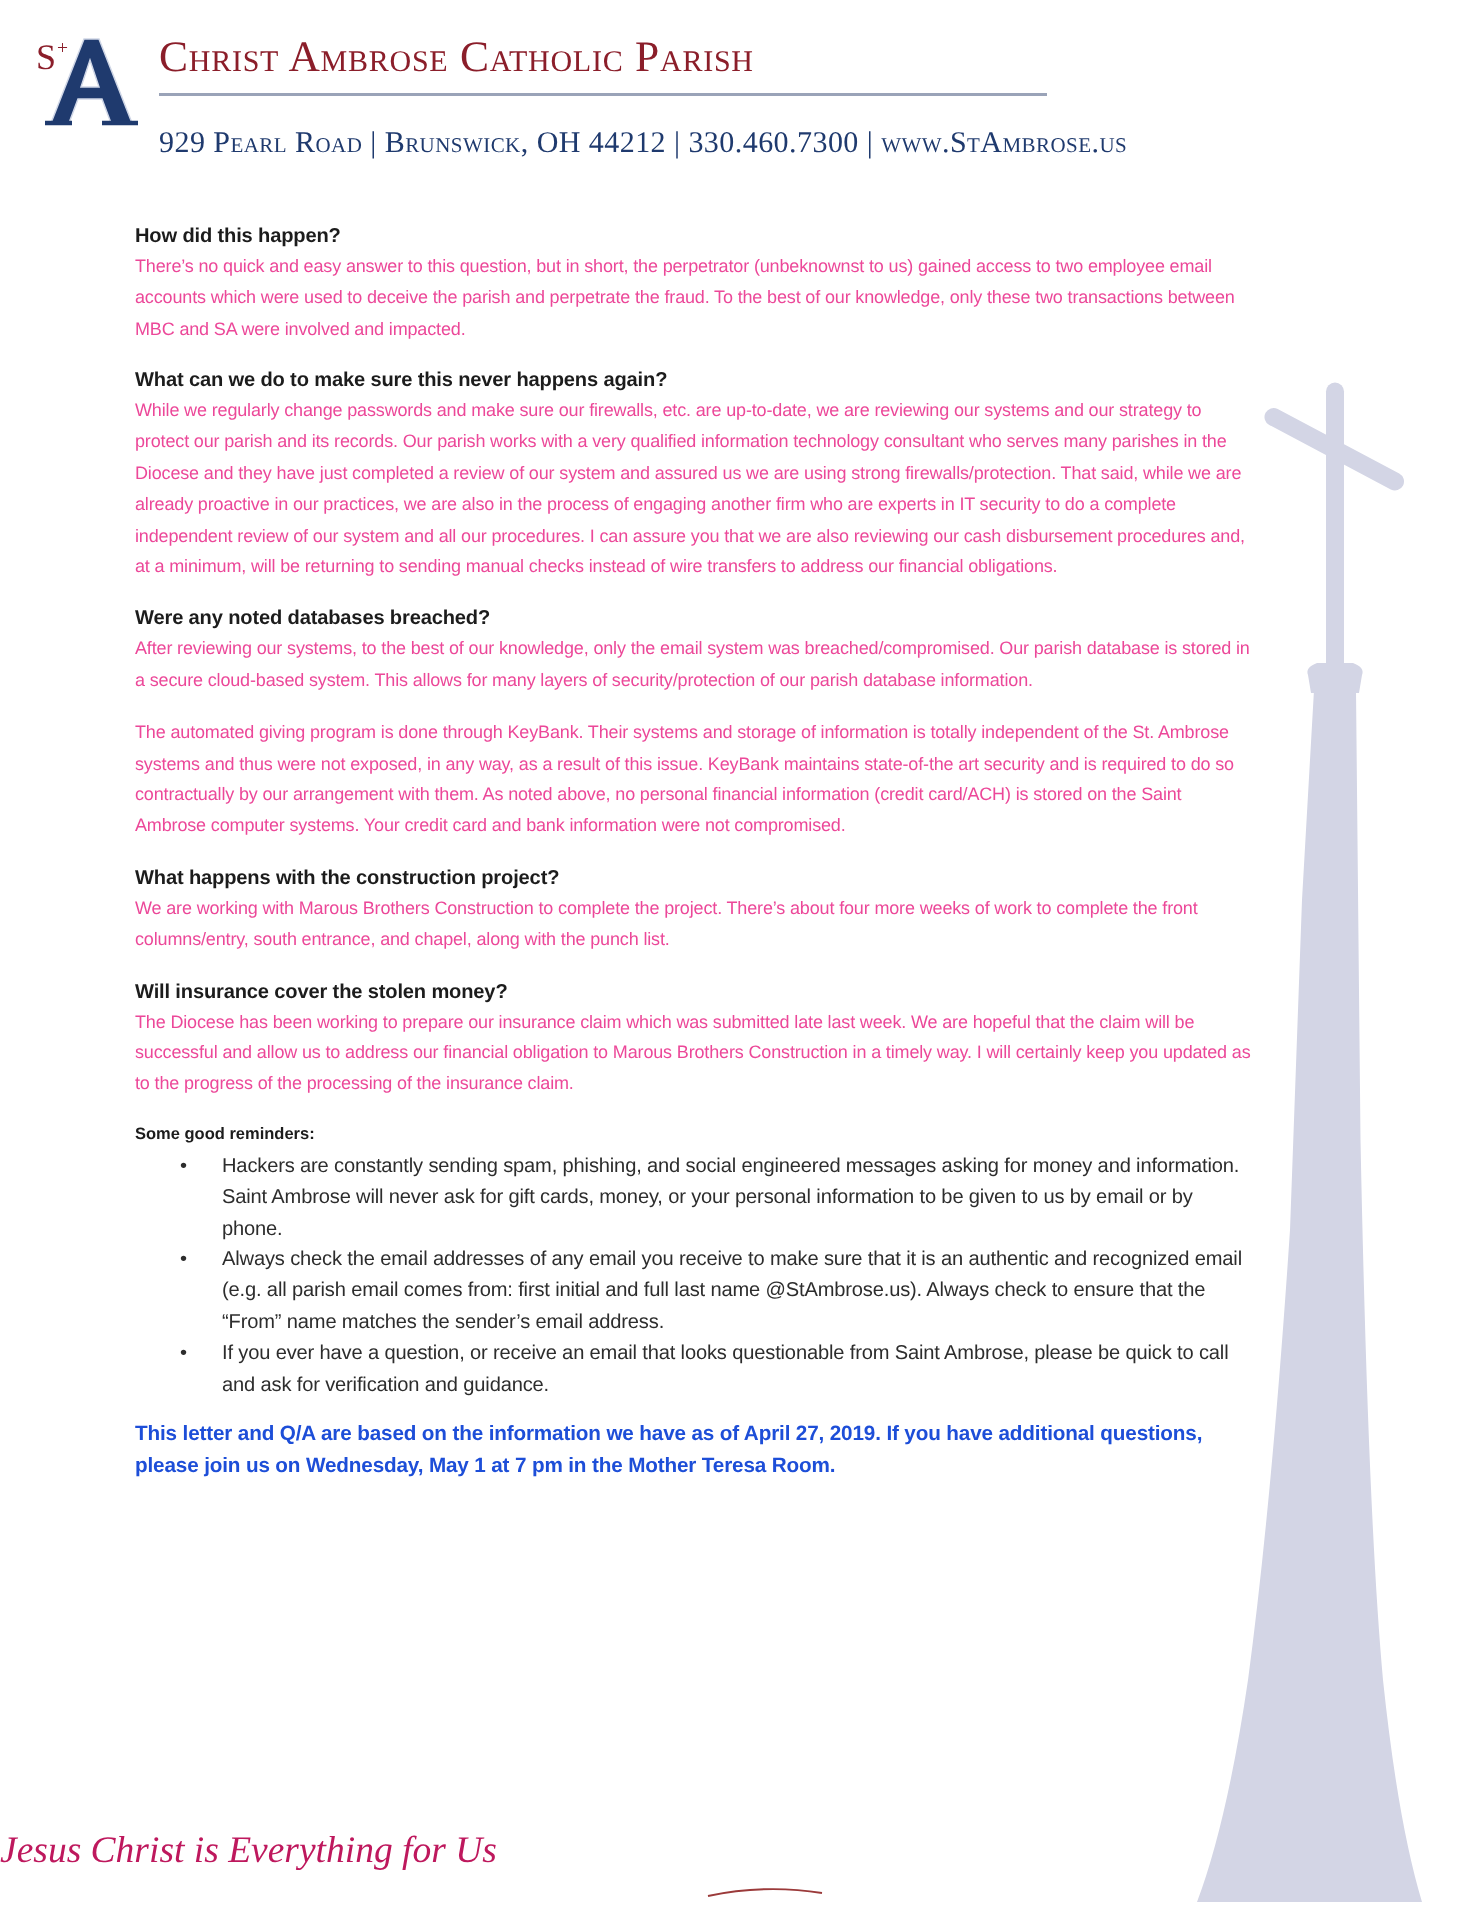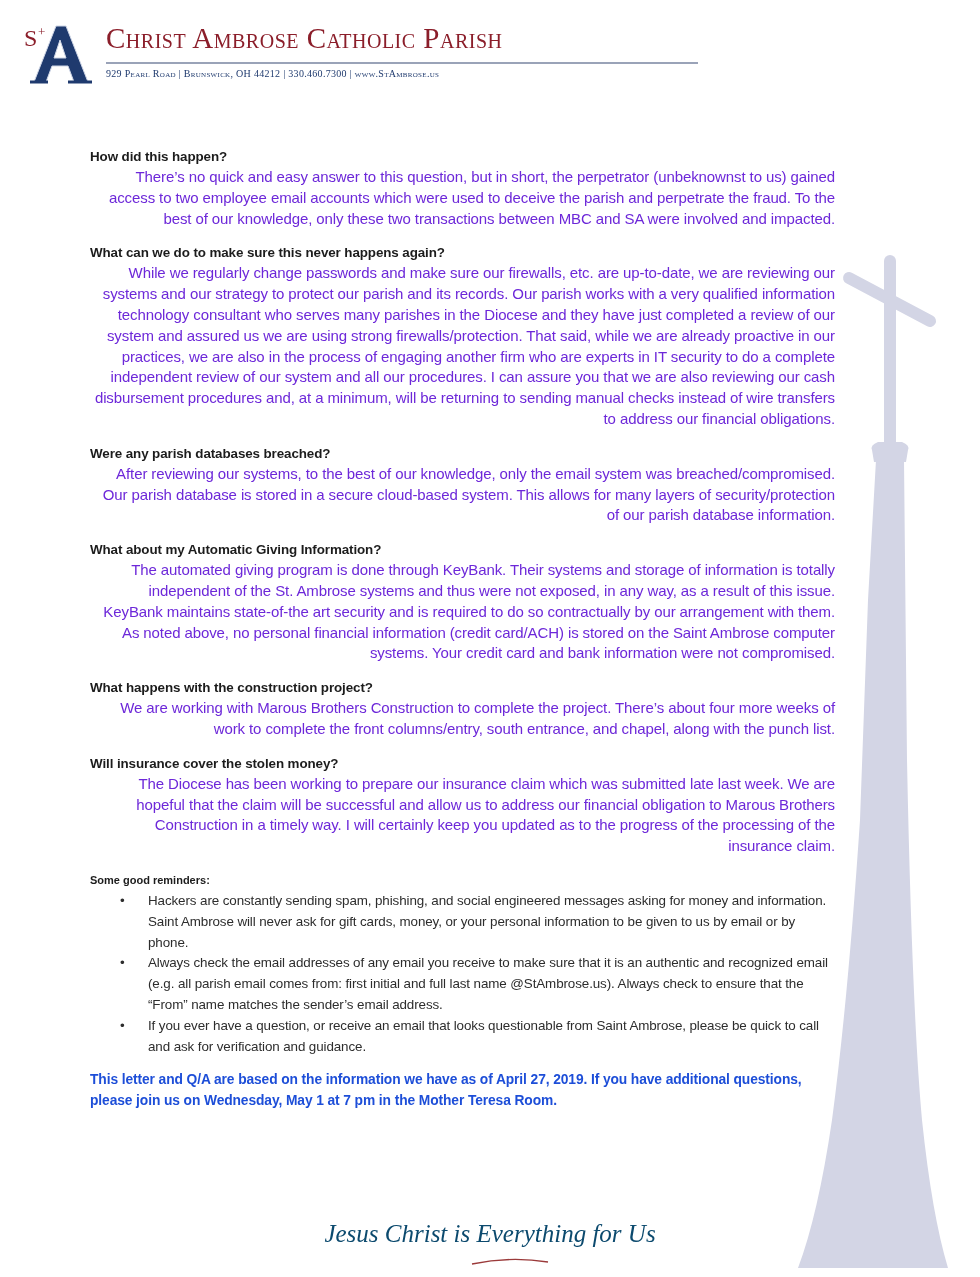--- a/index.html
+++ b/index.html
@@ -4,33 +4,33 @@
 <style>
   html, body { margin:0; padding:0; }
   body { width:980px; height:1277px; background:#ffffff; position:relative; overflow:hidden;
          font-family:"Liberation Sans", sans-serif; color:#2a2a2a; }
   .spire { position:absolute; left:0; top:0; width:980px; height:1277px; z-index:0; pointer-events:none; }
   .letterhead { position:absolute; left:22px; top:22px; width:680px; height:70px; z-index:2; }
   .logo { position:absolute; left:0; top:0; width:72px; height:64px; }
   .org-name { position:absolute; left:84px; top:0px; font-family:"Liberation Serif", serif;
               font-size:29px; color:#8b1e2a; font-variant:small-caps; letter-spacing:0.5px; white-space:nowrap; }
   .rule { position:absolute; left:84px; top:40px; width:592px; height:2px; background:#9aa3b8; }
-  .address { position:absolute; left:84px; top:46px; font-family:"Liberation Serif", serif;
-             font-size:10px; color:#1f3a6e; font-variant:small-caps; white-space:nowrap; letter-spacing:0.3px; }
+  .address { position:absolute; left:84px; top:62px; font-family:"Liberation Serif", serif;
+             font-size:20px; color:#1f3a6e; font-variant:small-caps; white-space:nowrap; letter-spacing:0.3px; }
   .content { position:absolute; left:90px; top:147px; width:745px; z-index:2; }
   .section { margin-bottom:14px; }
   .q { font-weight:bold; font-size:13.4px; line-height:20px; color:#1c1c1c; letter-spacing:-0.1px; }
-  .a { font-size:15px; line-height:20.8px; color:#6d28d9; letter-spacing:-0.1px;text-align:right; }
+  .a { font-size:12px; line-height:20.8px; color:#ec4899; letter-spacing:-0.1px; }
   .reminders-title { font-weight:bold; font-size:11px; line-height:22px; color:#1c1c1c; margin-top:-2px; }
   ul.reminders { list-style:none; margin:0; padding:0 0 0 30px; }
   ul.reminders li { position:relative; padding-left:28px; font-size:13.4px; line-height:20.8px; color:#2d2d2d; letter-spacing:-0.1px; }
   ul.reminders li .bullet { position:absolute; left:0; top:0; }
   .notice { margin-top:12px; font-weight:bold; font-size:13.8px; line-height:21px; color:#1d4ed8; letter-spacing:-0.1px; }
-  .tagline { position:absolute; left:0; width:980px; top:1220px; text-align:center; z-index:2;
-             font-family:"Liberation Serif", serif; font-style:italic; font-size:25px; color:#0c4a6e; }
+  .tagline { position:absolute; left:0; width:980px; top:1220px; z-index:2;
+             font-family:"Liberation Serif", serif; font-style:italic; font-size:25px; color:#be185d; }
   .tagline-underline { position:absolute; left:470px; top:1256px; z-index:2; }
 </style>
 </head>
 <body>
 
 <svg class="spire" viewBox="0 0 980 1277" xmlns="http://www.w3.org/2000/svg">
   <g fill="#d3d5e5" stroke="none">
 
     <line x1="849" y1="278" x2="930" y2="321" stroke="#d3d5e5" stroke-width="12" stroke-linecap="round"></line>
 
@@ -58,25 +58,24 @@
 <div class="content">
   <div class="section">
     <div class="q">How did this happen?</div>
     <div class="a">There’s no quick and easy answer to this question, but in short, the perpetrator (unbeknownst to us) gained access to two employee email accounts which were used to deceive the parish and perpetrate the fraud.   To the best of our knowledge, only these two transactions between MBC and SA were involved and impacted.</div>
   </div>
   <div class="section">
     <div class="q">What can we do to make sure this never happens again?</div>
     <div class="a">While we regularly change passwords and make sure our firewalls, etc. are up-to-date, we are reviewing our systems and our strategy to protect our parish and its records.  Our parish works with a very qualified information technology consultant who serves many parishes in the Diocese and they have just completed a review of our system and assured us we are using strong firewalls/protection.  That said, while we are already proactive in our practices, we are also in the process of engaging another firm who are experts in IT security to do a complete independent review of our system and all our procedures.    I can assure you that we are also reviewing our cash disbursement procedures and, at a minimum, will be returning to sending manual checks instead of wire transfers to address our financial obligations.</div>
   </div>
   <div class="section">
-    <div class="q">Were any parish databases breached?</div>
+    <div class="q">Were any noted databases breached?</div>
     <div class="a">After reviewing our systems, to the best of our knowledge, only the email system was breached/compromised.   Our parish database is stored in a secure cloud-based system.  This allows for many layers of security/protection of our parish database information.</div>
   </div>
   <div class="section">
-    <div class="q">What about my Automatic Giving Information?</div>
     <div class="a">The automated giving program is done through KeyBank.  Their systems and storage of information is totally independent of the St. Ambrose systems and thus were not exposed, in any way, as a result of this issue.  KeyBank maintains state-of-the art security and is required to do so contractually by our arrangement with them.    As noted above, no personal financial information (credit card/ACH) is stored on the Saint Ambrose computer systems.    Your credit card and bank information were not compromised.</div>
   </div>
   <div class="section">
     <div class="q">What happens with the construction project?</div>
     <div class="a">We are working with Marous Brothers Construction to complete the project.  There’s about four more weeks of work to complete the front columns/entry, south entrance, and chapel, along with the punch list.</div>
   </div>
   <div class="section">
     <div class="q">Will insurance cover the stolen money?</div>
     <div class="a">The Diocese has been working to prepare our insurance claim which was submitted late last week.  We are hopeful that the claim will be successful and allow us to address our financial obligation to Marous Brothers Construction in a timely way.  I will certainly keep you updated as to the progress of the processing of the insurance claim.</div>
   </div>

